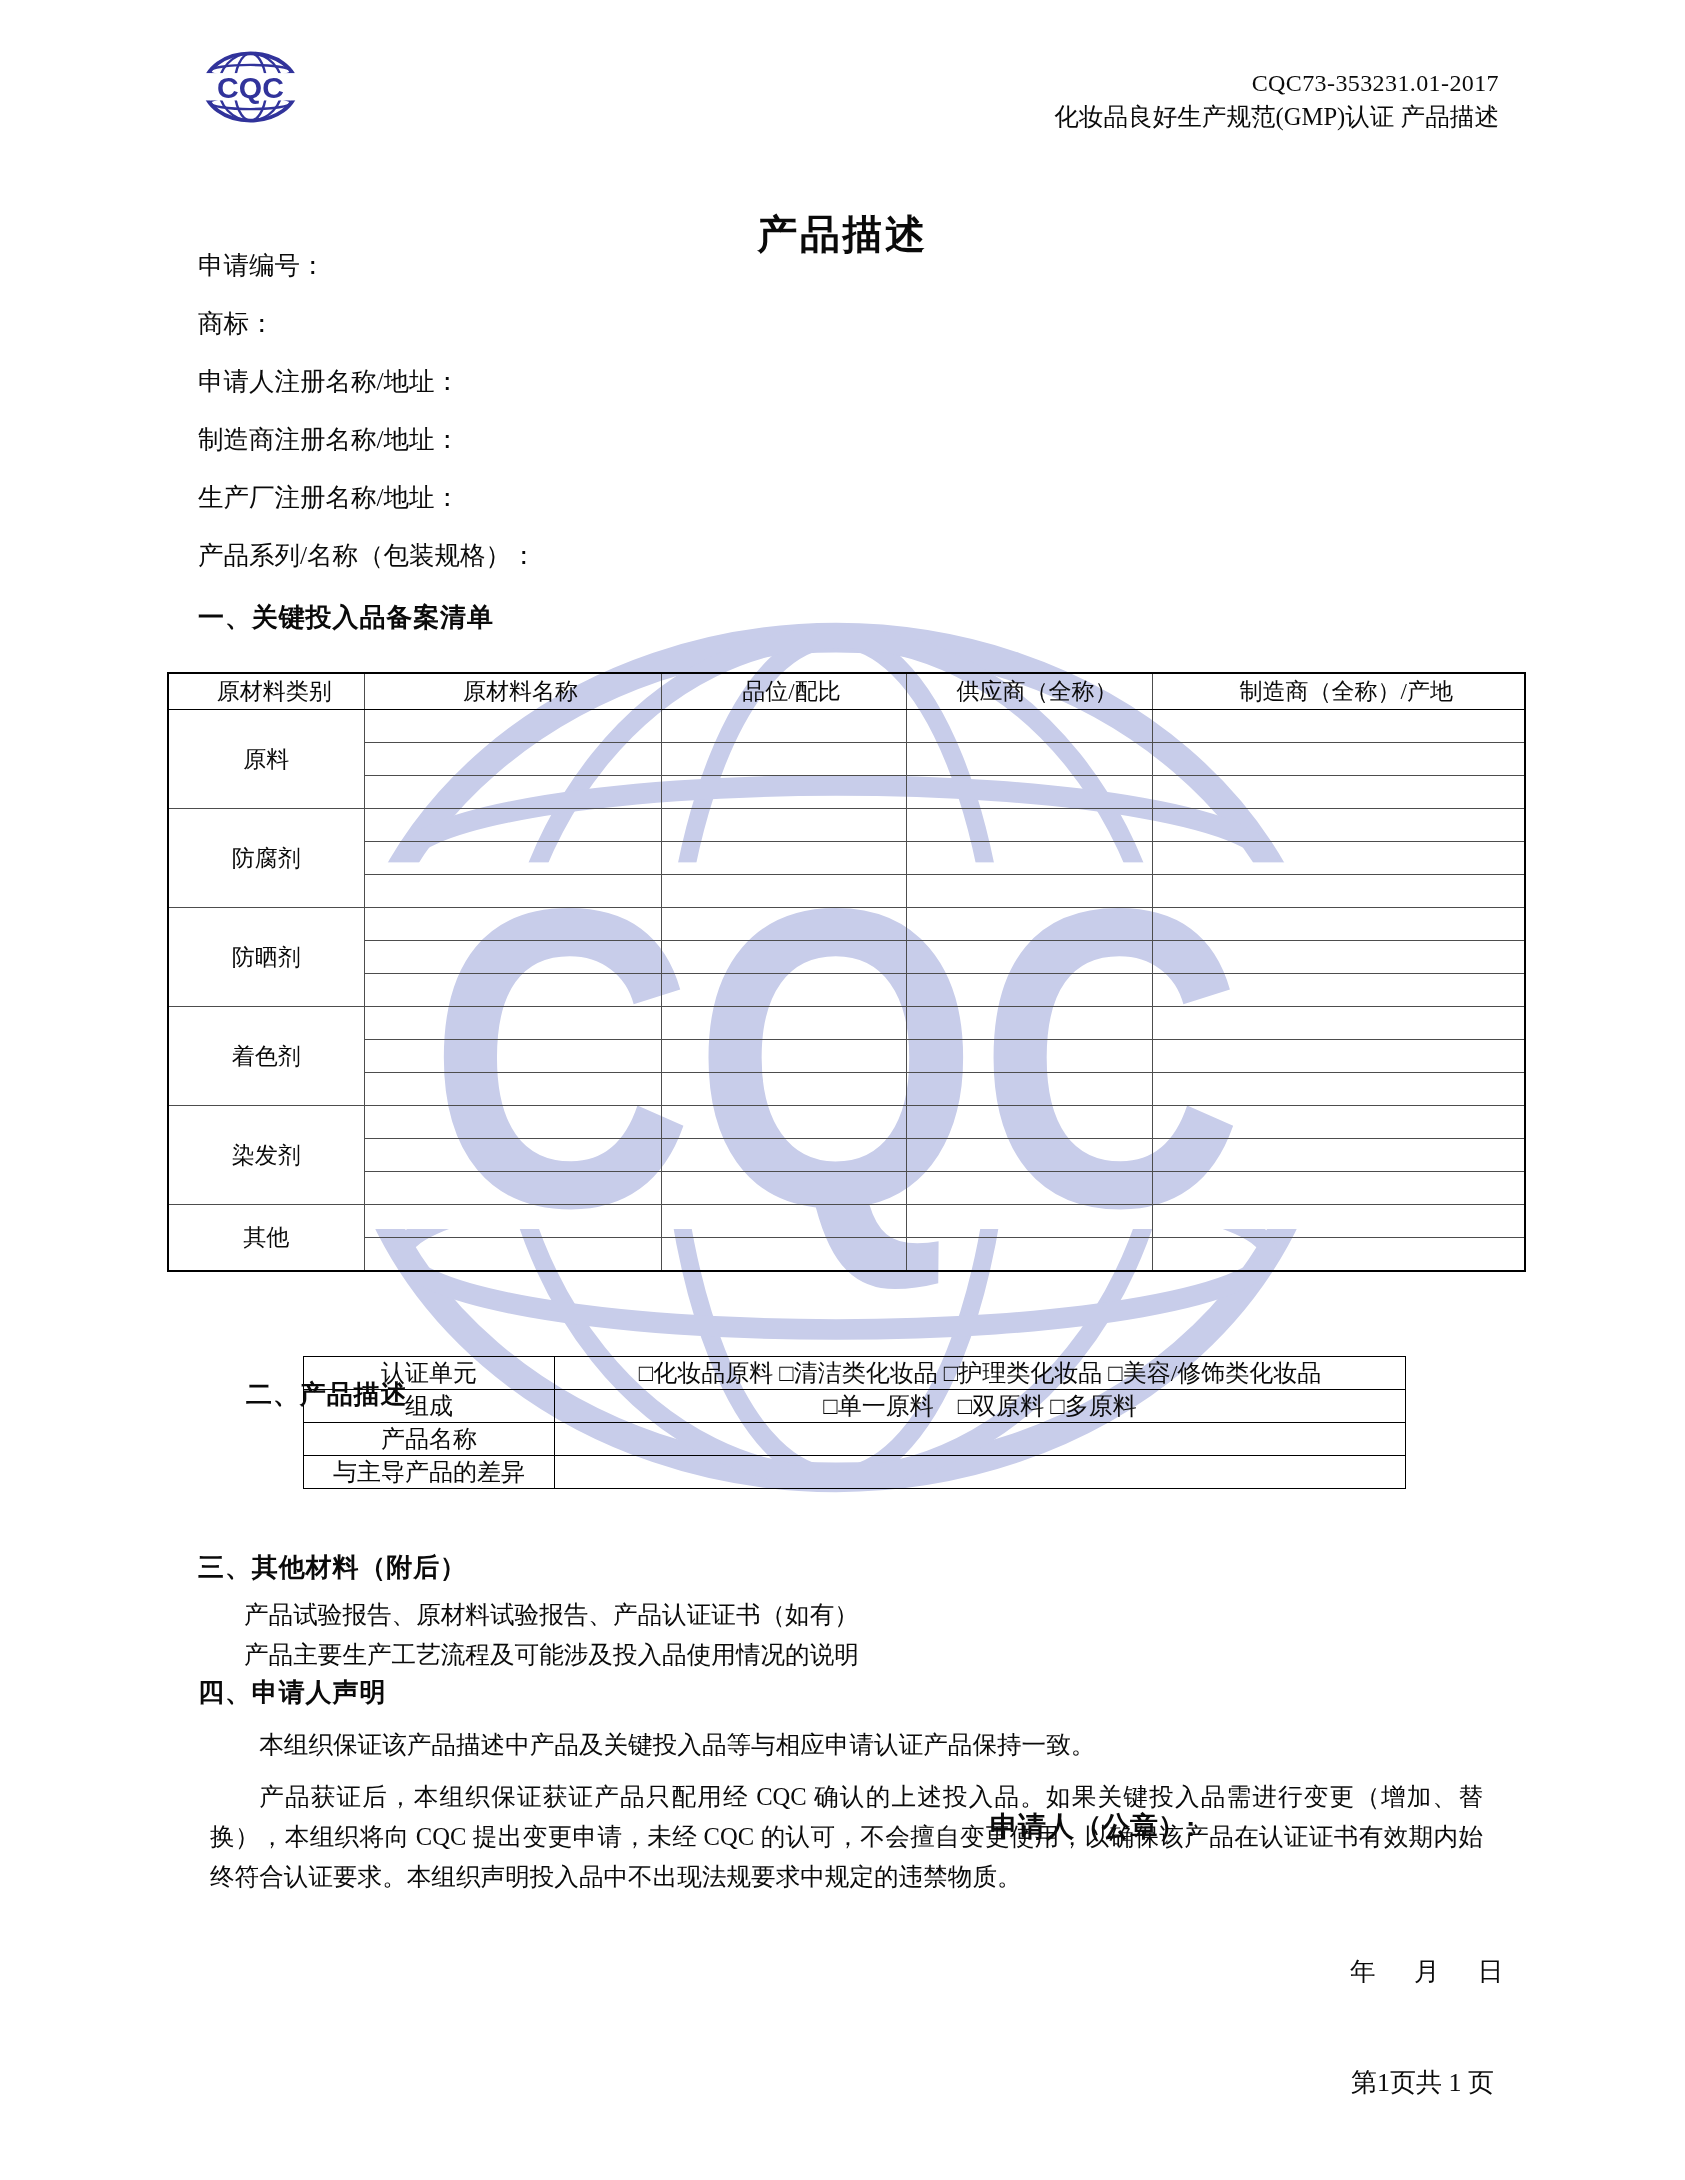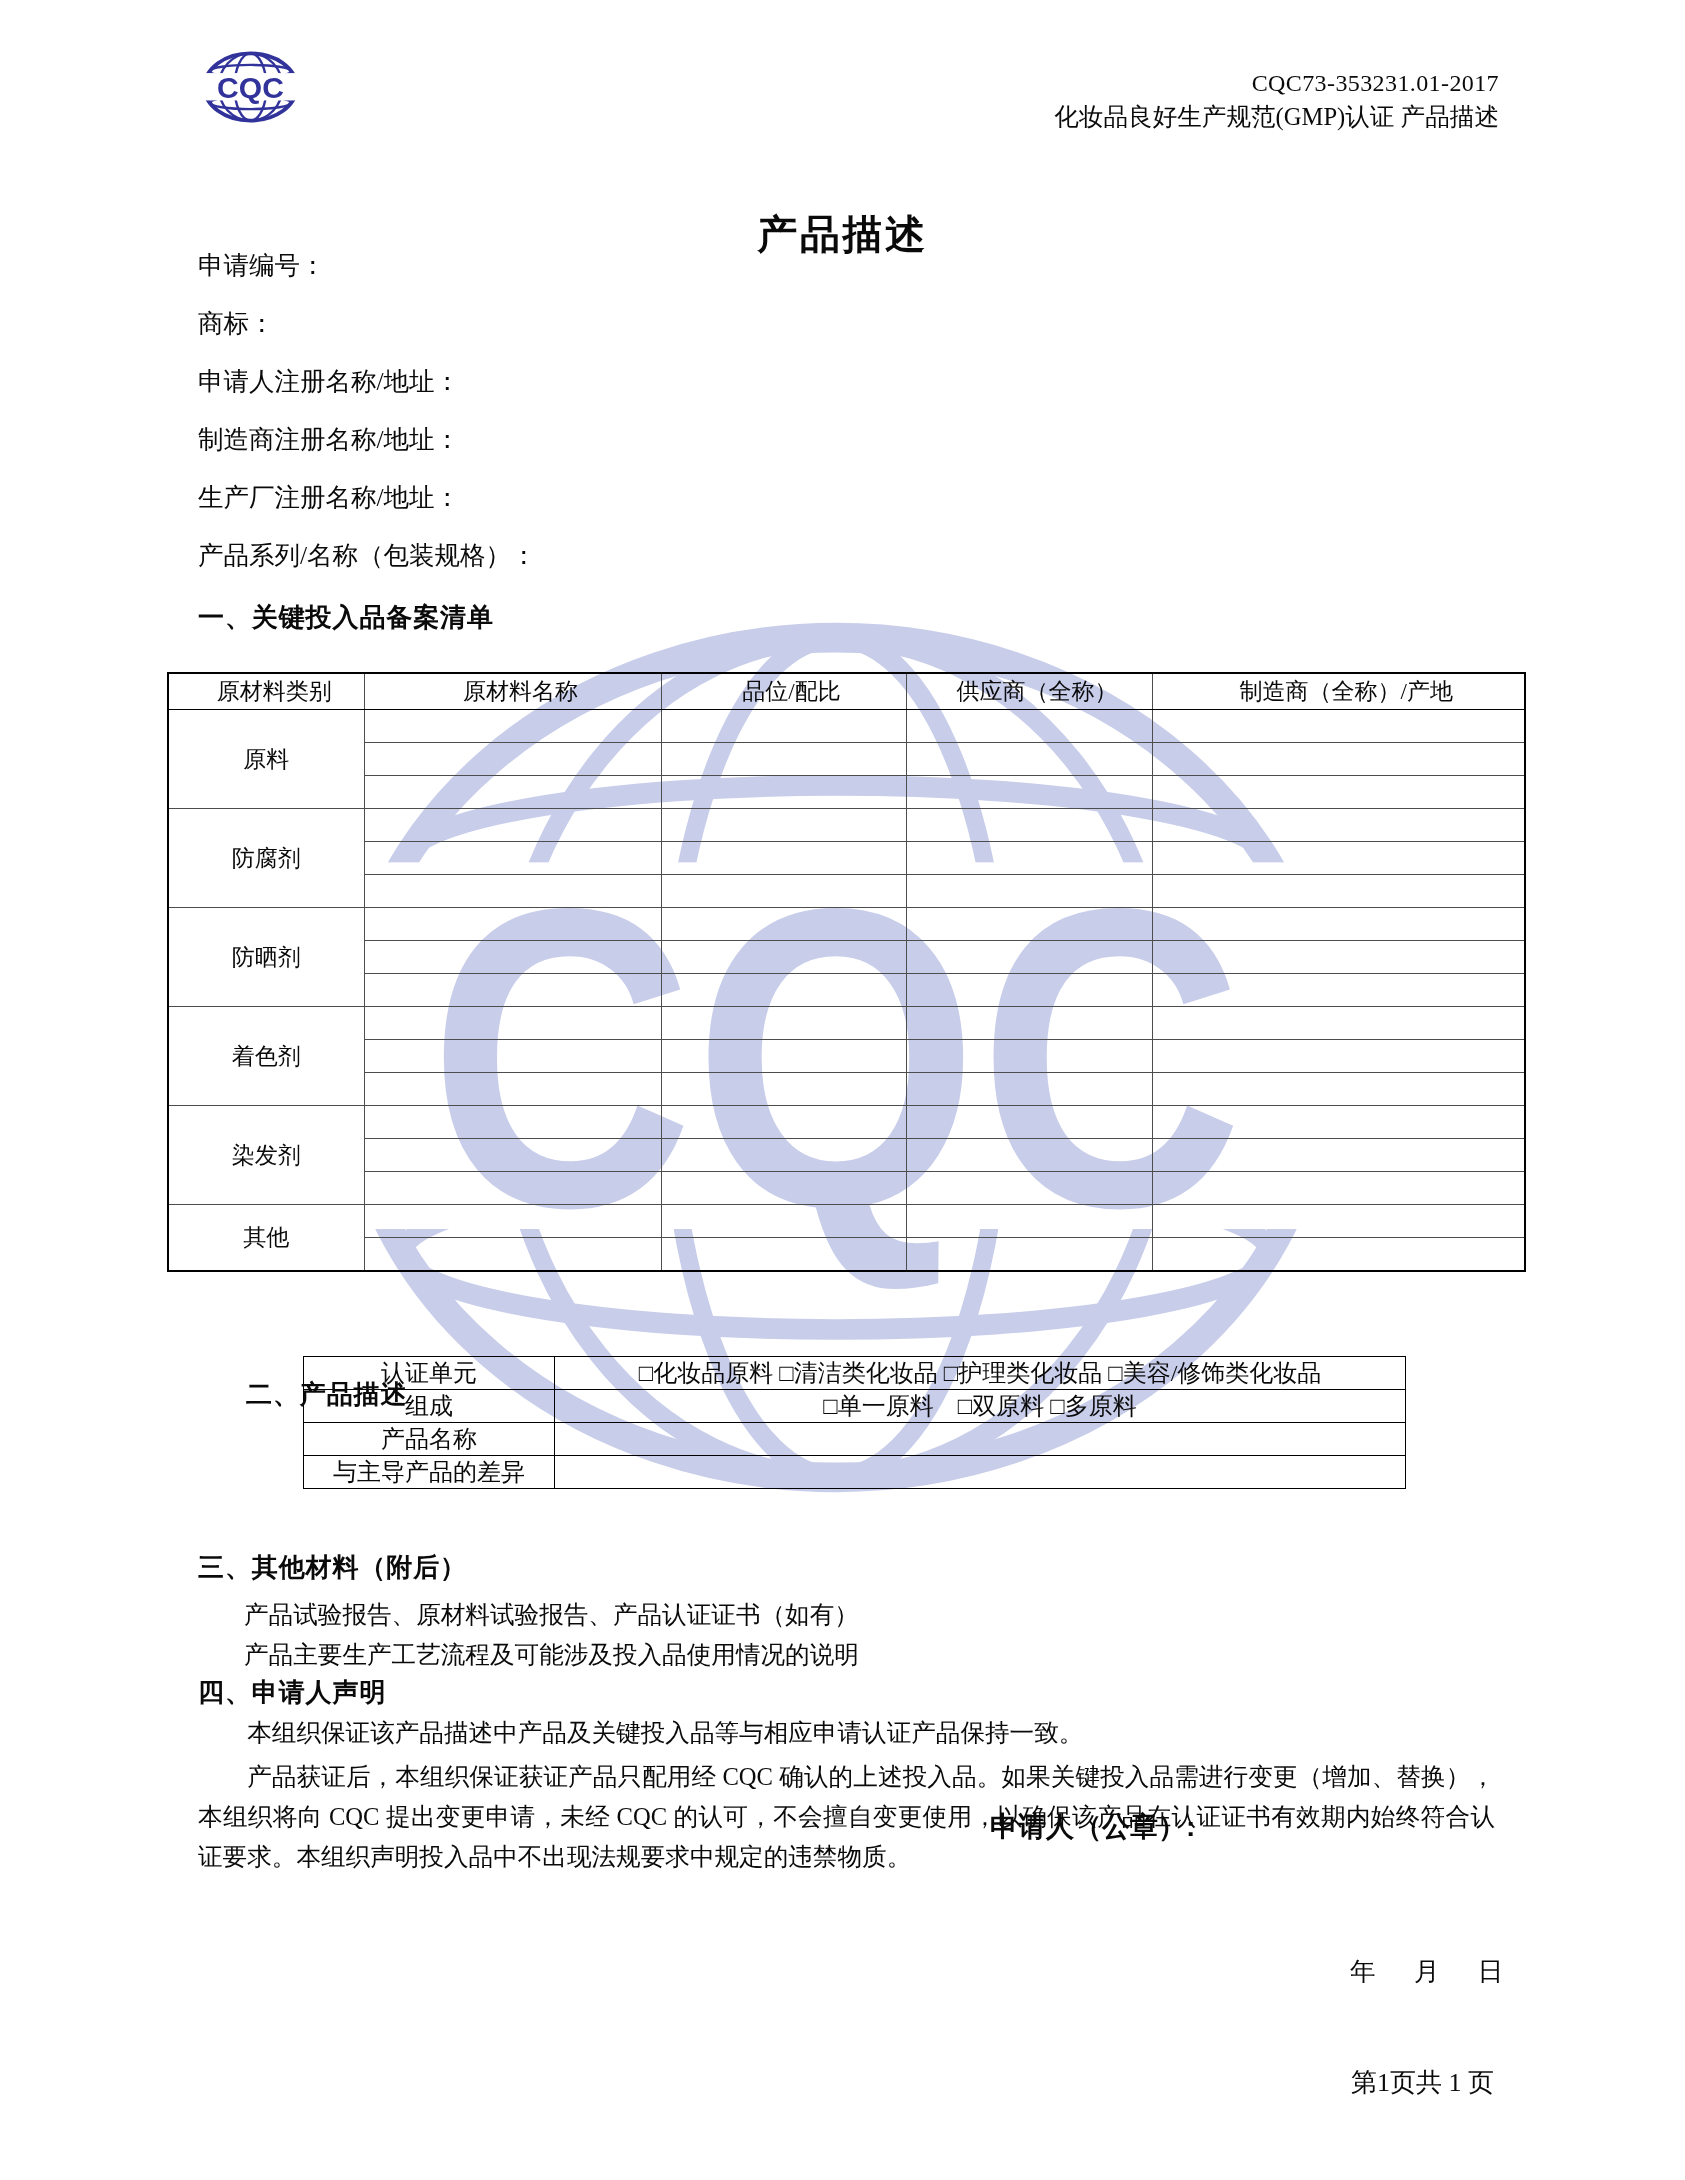--- a/index.html
+++ b/index.html
@@ -34,21 +34,21 @@
   .t1 tr.cat-start td{border-top:1.8px solid #000;}
   .t1 td.cat{border-top:1.8px solid #000;}
   
   .t2wrap{left:303px;top:1356px;z-index:2;}
   .t2{width:1103px;border:1.8px solid #000;font-size:24px;}
   .t2 th,.t2 td{border:1.8px solid #000;padding:0;text-align:center;vertical-align:middle;font-weight:normal;background:transparent;}
   .t2 tbody tr{height:32px;}
   
   .attach{left:244px;top:1595px;font-size:24.6px;line-height:40px;z-index:3;}
   .decl{left:198px;top:1713px;width:1297px;font-size:24.6px;line-height:40px;text-align:justify;z-index:3;}
-  .decl p{margin:0;text-indent:2em;}
+  .decl p{margin:12px;text-indent:2em;}
   .decl p + p{margin-top:3.5px;}
   
   .seal{left:990px;top:1808px;font-family:"Liberation Sans","DejaVu Sans",sans-serif;font-weight:bold;font-size:28px;z-index:3;}
   .dateline{left:1350px;top:1954px;font-size:25.5px;letter-spacing:16px;z-index:3;}
   .footer{right:191px;top:2065px;font-size:26px;z-index:3;}
   
   .watermark{left:327px;top:614px;width:1018px;height:887px;z-index:0;color:#c8cdea;}
   svg{display:block;width:100%;height:100%;}
 </style>
 </head>

